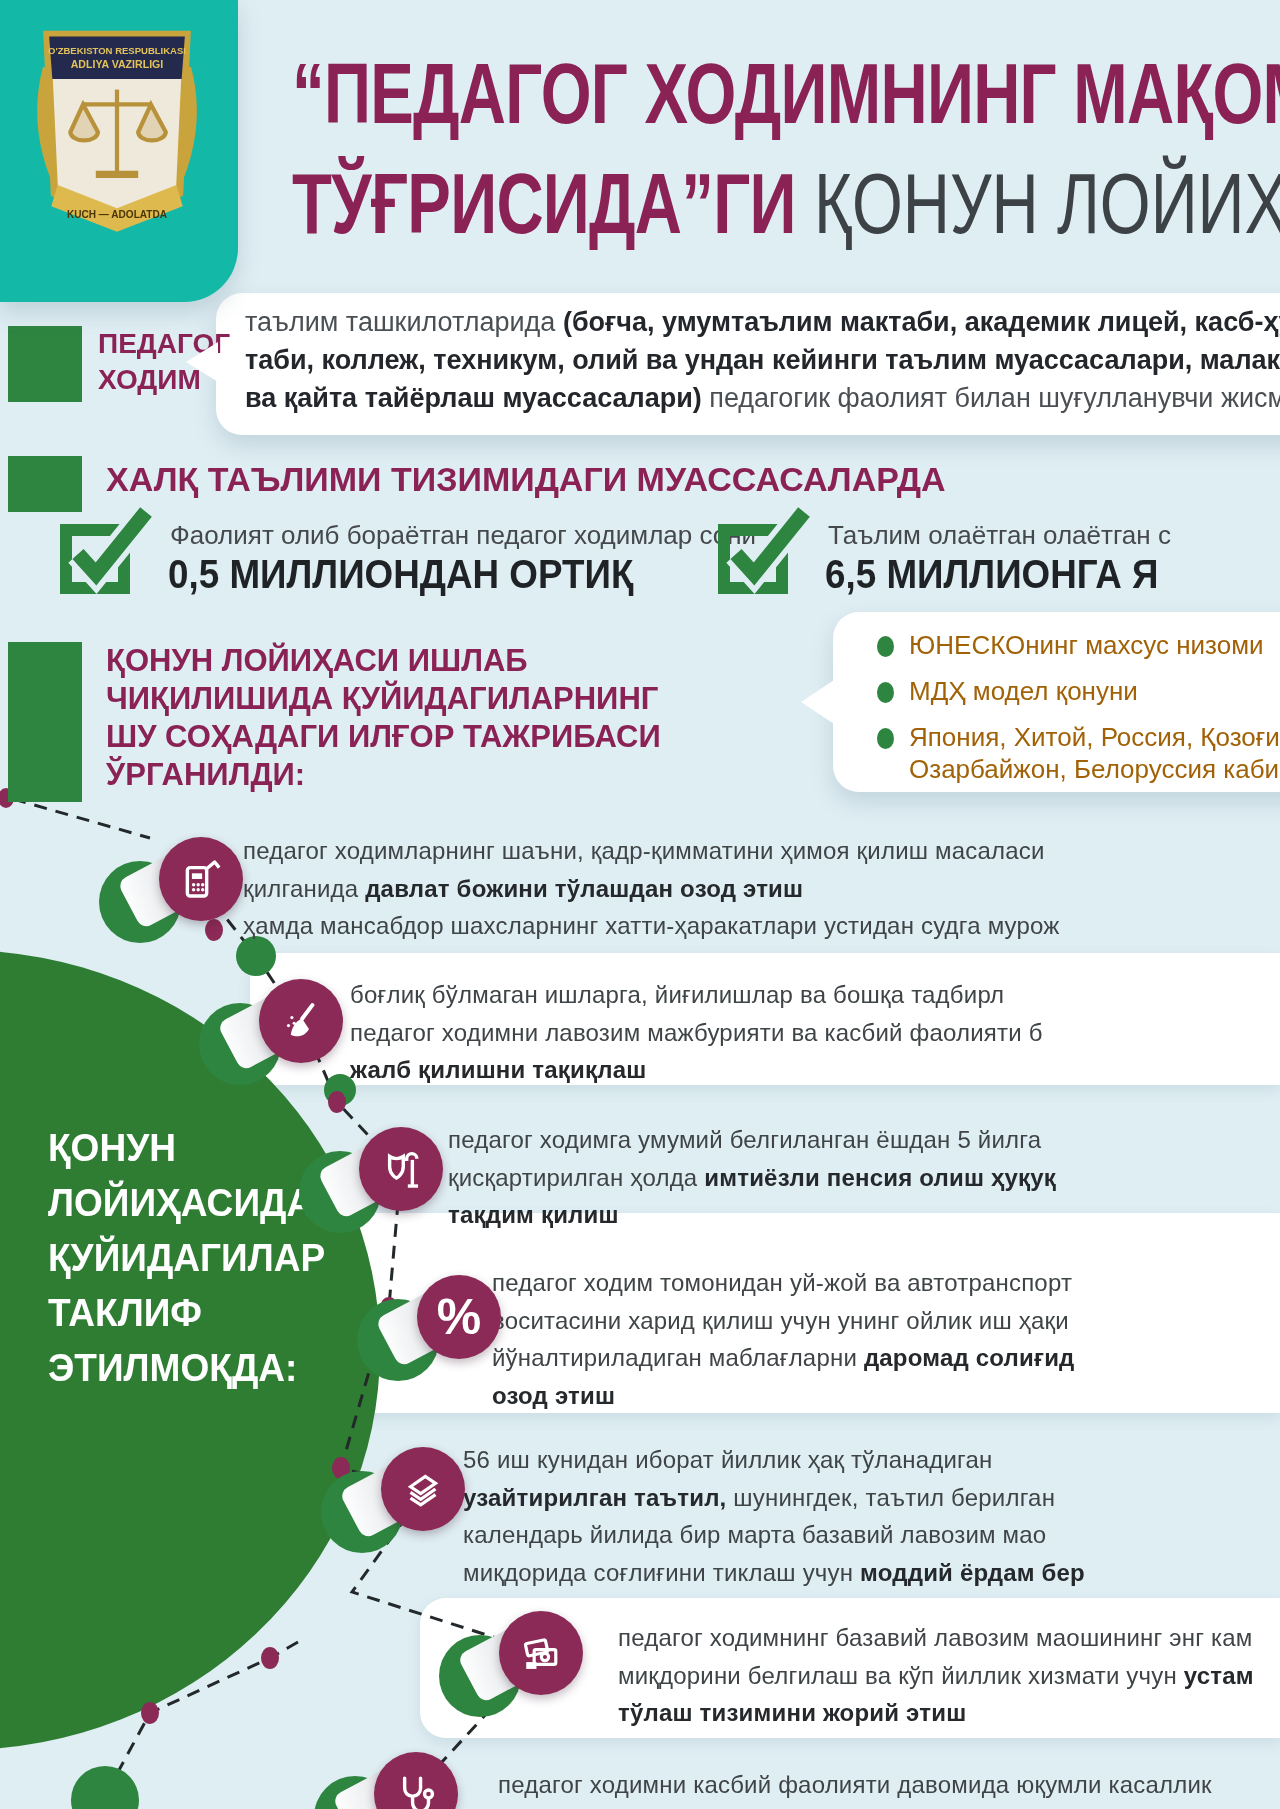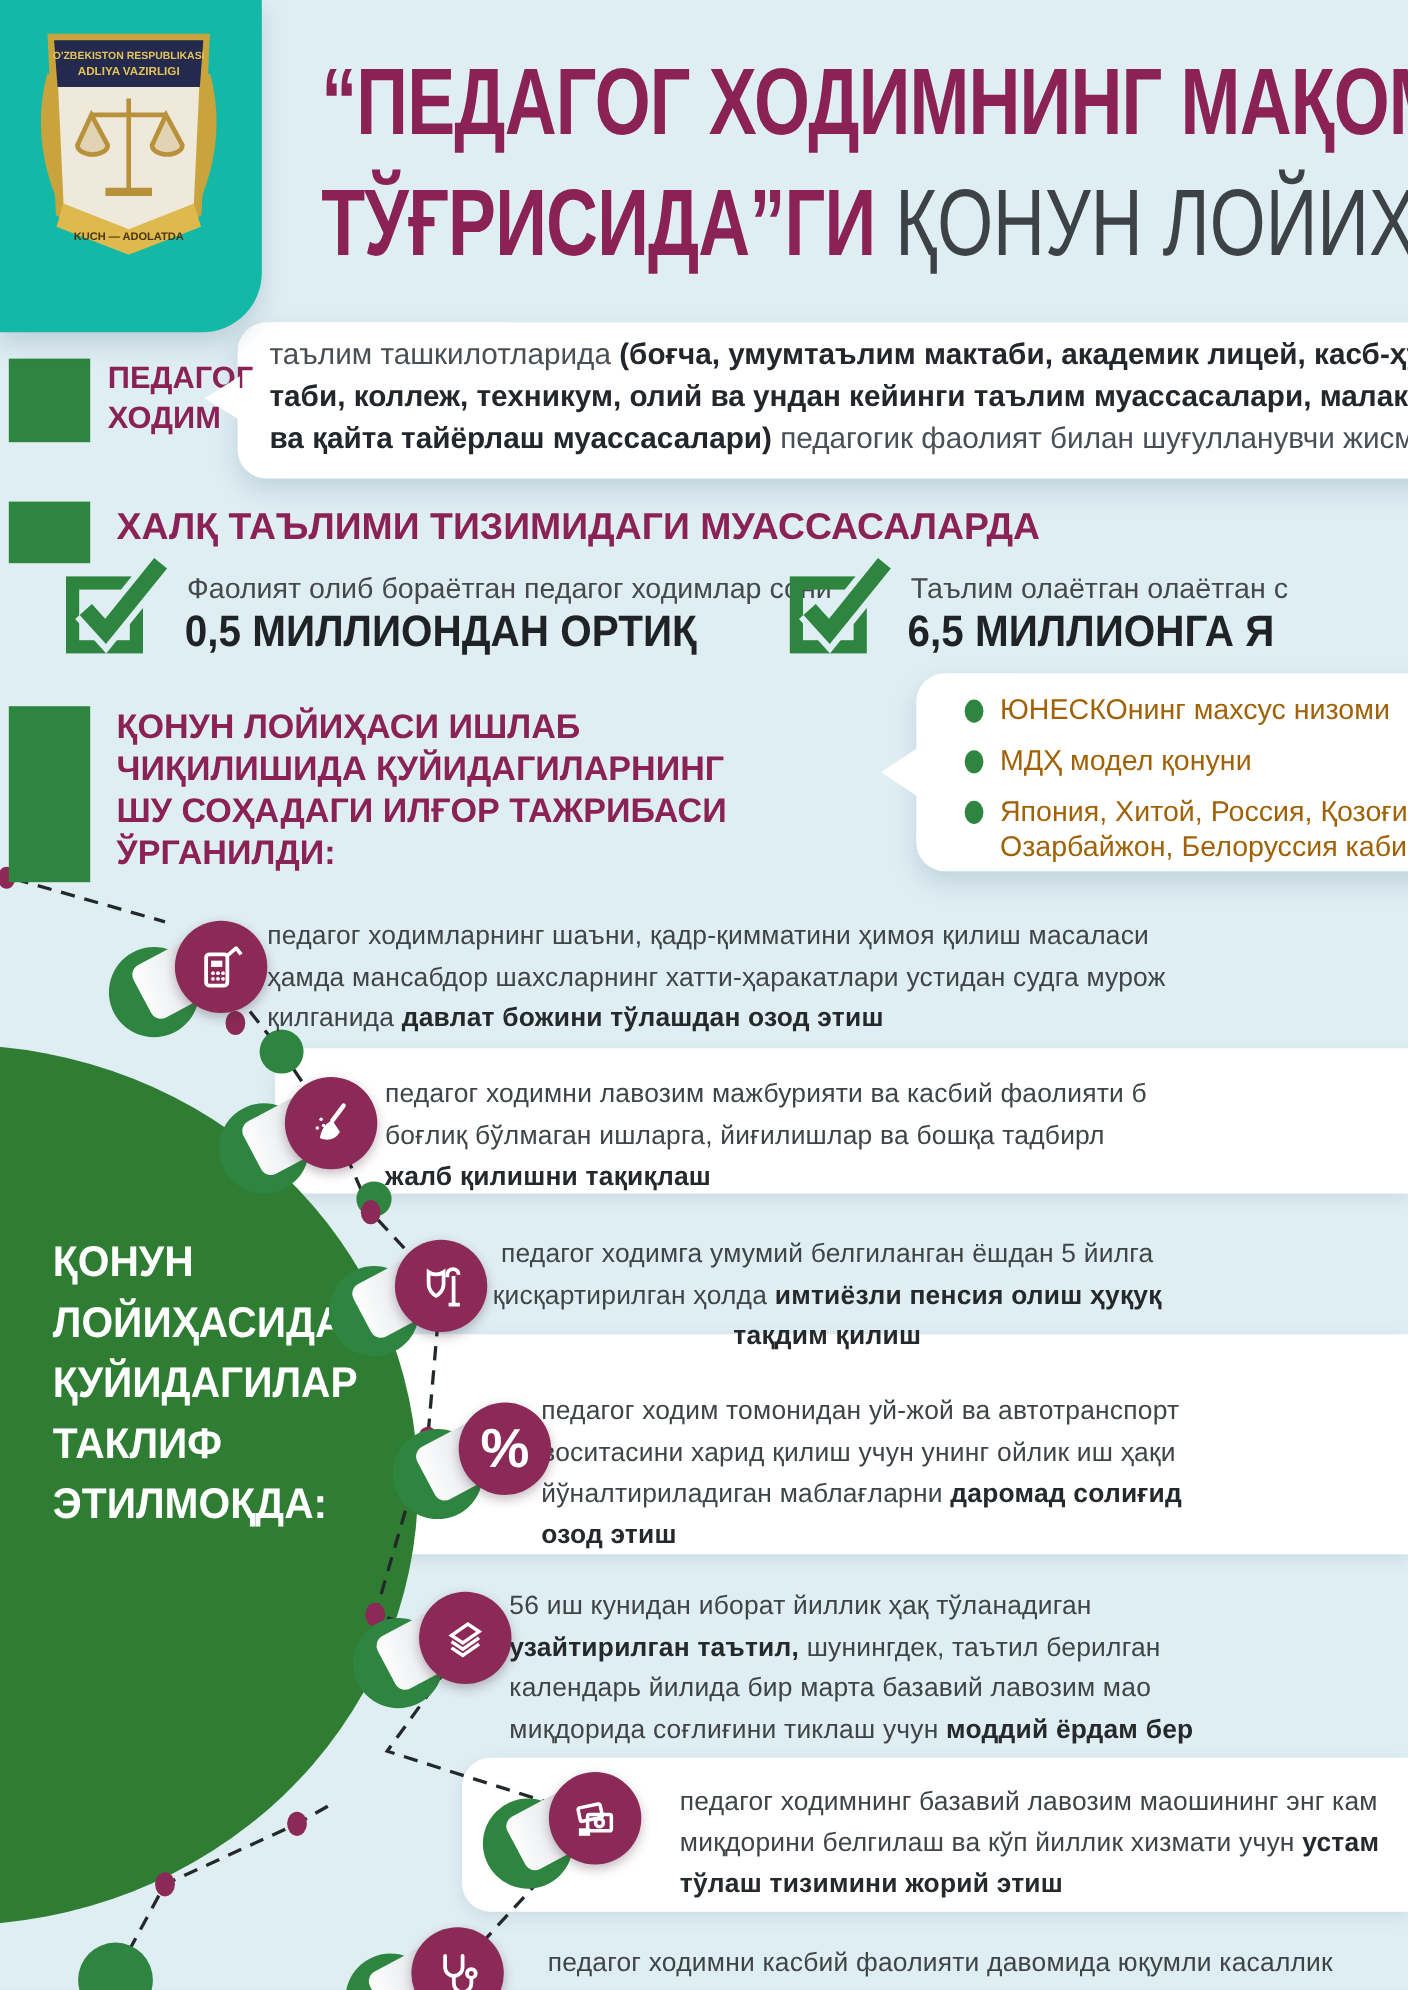--- a/index.html
+++ b/index.html
@@ -196,56 +196,56 @@
               <circle cx="15.5" cy="31.5" r="1.5"></circle>
               <circle cx="19.5" cy="31.5" r="1.5"></circle>
               <circle cx="23.5" cy="31.5" r="1.5"></circle>
             </g>
             <path d="M27 13 L34 7 L38 12" fill="none" stroke="#fff" stroke-width="3" stroke-linejoin="round"></path>
           </svg>
         </div>
       </div>
       <div class="item-text" style="left: 243px; top: 832px;">
         <div class="line"><span>педагог ходимларнинг шаъни, қадр-қимматини ҳимоя қилиш масаласи</span></div>
+        <div class="line"><span>қилганида </span><b>давлат божини тўлашдан озод этиш</b></div>
         <div class="line"><span>ҳамда мансабдор шахсларнинг хатти-ҳаракатлари устидан судга мурож</span></div>
-        <div class="line"><span>қилганида </span><b>давлат божини тўлашдан озод этиш</b></div>
       </div>
       <div class="marker" style="left: 199px; top: 979px;">
         <div class="m-back"></div>
         <div class="m-cyl"></div>
         <div class="m-face">
           <svg width="50" height="50" viewBox="0 0 44 44">
             <path d="M32 8 L23 20" stroke="#fff" stroke-width="3.5" stroke-linecap="round" fill="none"></path>
             <path d="M23 20 c-6 2 -9 8 -10 14 c6 3 13 1 16 -5 z" fill="#fff"></path>
             <g fill="#fff">
               <circle cx="14" cy="19" r="1.4"></circle>
               <circle cx="16" cy="24" r="1.4"></circle>
               <circle cx="11" cy="26" r="1.4"></circle>
             </g>
           </svg>
         </div>
       </div>
       <div class="item-text" style="left: 350px; top: 976px;">
+        <div class="line"><span>боғлиқ бўлмаган ишларга, йиғилишлар ва бошқа тадбирл</span></div>
         <div class="line"><span>педагог ходимни лавозим мажбурияти ва касбий фаолияти б</span></div>
-        <div class="line"><span>боғлиқ бўлмаган ишларга, йиғилишлар ва бошқа тадбирл</span></div>
         <div class="line"><b>жалб қилишни тақиқлаш</b></div>
       </div>
       <div class="marker" style="left: 299px; top: 1127px;">
         <div class="m-back"></div>
         <div class="m-cyl"></div>
         <div class="m-face">
           <svg width="50" height="50" viewBox="0 0 44 44">
             <path d="M12 11 c3.5 2.5 8.5 2.5 12 0 v9 c0 7 -6 10 -6 10 s-6 -3 -6 -10 z" fill="none" stroke="#fff" stroke-width="3"></path>
             <path d="M36 13 a4.5 4.5 0 0 0 -9 0 v2" fill="none" stroke="#fff" stroke-width="3"></path>
             <line x1="32" y1="14" x2="32" y2="36" stroke="#fff" stroke-width="3"></line>
             <line x1="28" y1="37" x2="37" y2="37" stroke="#fff" stroke-width="3"></line>
           </svg>
         </div>
       </div>
-      <div class="item-text" style="left: 448px; top: 1121px; text-align: center;">
+      <div class="item-text" style="left: 448px; top: 1121px;">
         <div class="line"><span>педагог ходимга умумий белгиланган ёшдан 5 йилга</span></div>
         <div class="line"><span>қисқартирилган ҳолда </span><b>имтиёзли пенсия олиш ҳуқуқ</b></div>
         <div class="line"><b>тақдим қилиш</b></div>
       </div>
       <div class="marker" style="left: 357px; top: 1275px;">
         <div class="m-back"></div>
         <div class="m-cyl"></div>
         <div class="m-face">
           <div class="pct">%</div>
         </div>

